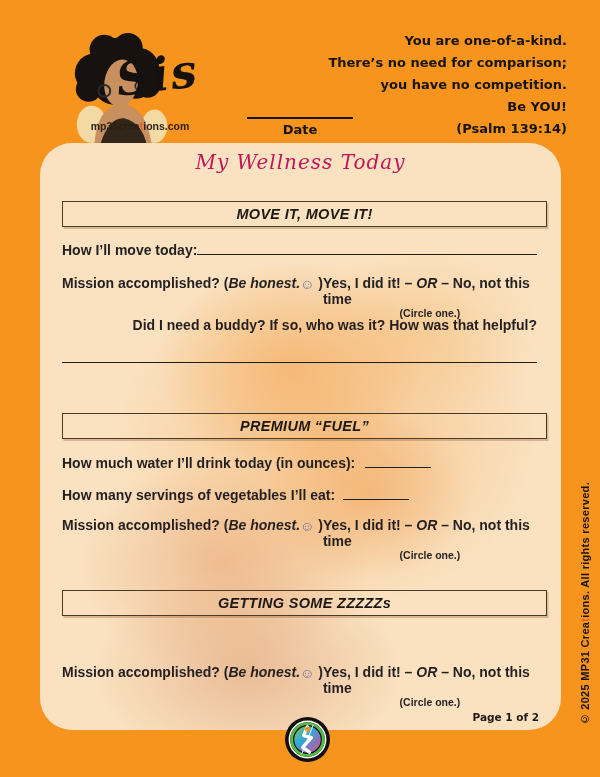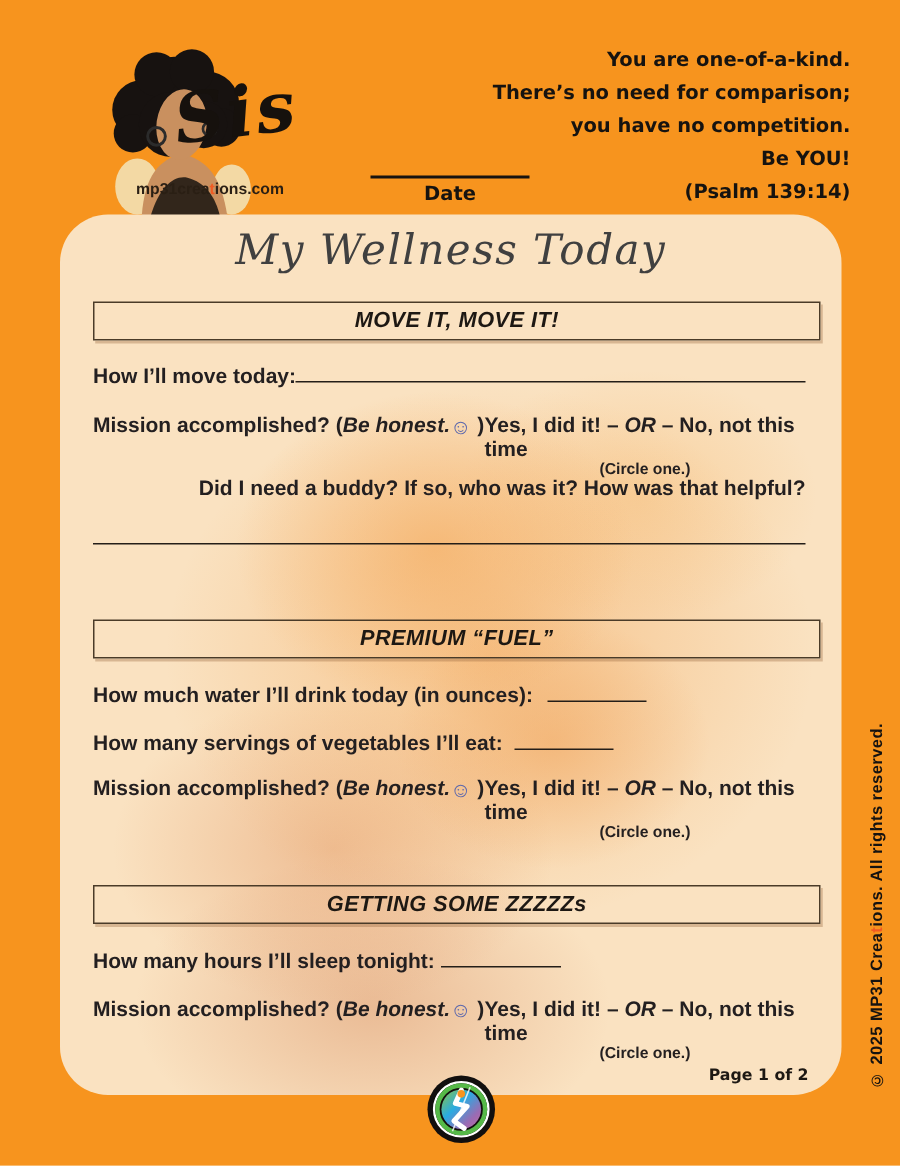--- a/index.html
+++ b/index.html
@@ -24,21 +24,21 @@
   .card{position:absolute;left:40px;top:143px;width:521px;height:587px;background:#FAE2C1;border-radius:32px;overflow:hidden;}
   .rose{position:absolute;inset:0;pointer-events:none;
     background:
       radial-gradient(ellipse 190px 150px at 48% 38%, rgba(244,166,84,.55), rgba(244,166,84,0) 70%),
       radial-gradient(ellipse 300px 250px at 55% 50%, rgba(241,158,74,.45), rgba(241,158,74,0) 72%),
       radial-gradient(ellipse 150px 120px at 63% 60%, rgba(236,146,66,.40), rgba(236,146,66,0) 70%),
       radial-gradient(ellipse 210px 150px at 35% 72%, rgba(222,138,84,.42), rgba(222,138,84,0) 70%),
       radial-gradient(ellipse 170px 120px at 74% 32%, rgba(246,188,116,.45), rgba(246,188,116,0) 70%),
       radial-gradient(ellipse 220px 140px at 40% 90%, rgba(210,128,82,.40), rgba(210,128,82,0) 72%);}
   .card-title{position:absolute;left:0;right:0;top:7px;text-align:center;font-family:"DejaVu Serif",serif;
-    font-style:italic;font-size:28px;color:#404040;letter-spacing:1px;}
+    font-style:italic;font-size:20px;color:#be185d;letter-spacing:1px;}
 
   .row{position:absolute;left:22px;right:24px;color:#231F20;font-weight:bold;font-size:14px;}
   .sec-box{position:absolute;left:22px;right:14px;height:24px;border:1.4px solid #4a3b28;
     box-shadow:1.5px 2px 0 rgba(150,100,60,.35);display:flex;align-items:center;justify-content:center;}
   .sec-title{font-style:italic;font-weight:bold;font-size:14.5px;color:#1d1813;letter-spacing:.3px;}
 
   .flexline{display:flex;align-items:baseline;}
   .blank{display:inline-block;border-bottom:1.7px solid #241e18;height:13px;}
   .grow{flex:1;}
   .rule-line{position:absolute;left:22px;right:24px;border-bottom:1.7px solid #241e18;}
@@ -143,24 +143,20 @@
       <span class="m-right">
         <span><span>Yes, I did it! – </span><span class="ital">OR</span><span> – No, not this time</span></span>
         <span class="circle-note">(Circle one.)</span>
       </span>
     </div>
 
     <div class="sec-box" style="top:447px;">
       <span class="sec-title">GETTING SOME ZZZZZs</span>
     </div>
 
-    <div class="row flexline" style="top:488px;">
-      <span>How many hours I’ll sleep tonight:</span>
-      <span class="blank" style="width:80px;margin-left:4px;"></span>
-    </div>
 
     <div class="row mission-row" style="top:521px;">
       <span class="m-left"><span>Mission accomplished? (</span><span class="ital">Be honest.</span><span class="smiley">☺</span><span> )</span></span>
       <span class="m-right">
         <span><span>Yes, I did it! – </span><span class="ital">OR</span><span> – No, not this time</span></span>
         <span class="circle-note">(Circle one.)</span>
       </span>
     </div>
 
     <div class="page-label">Page 1 of 2</div>

